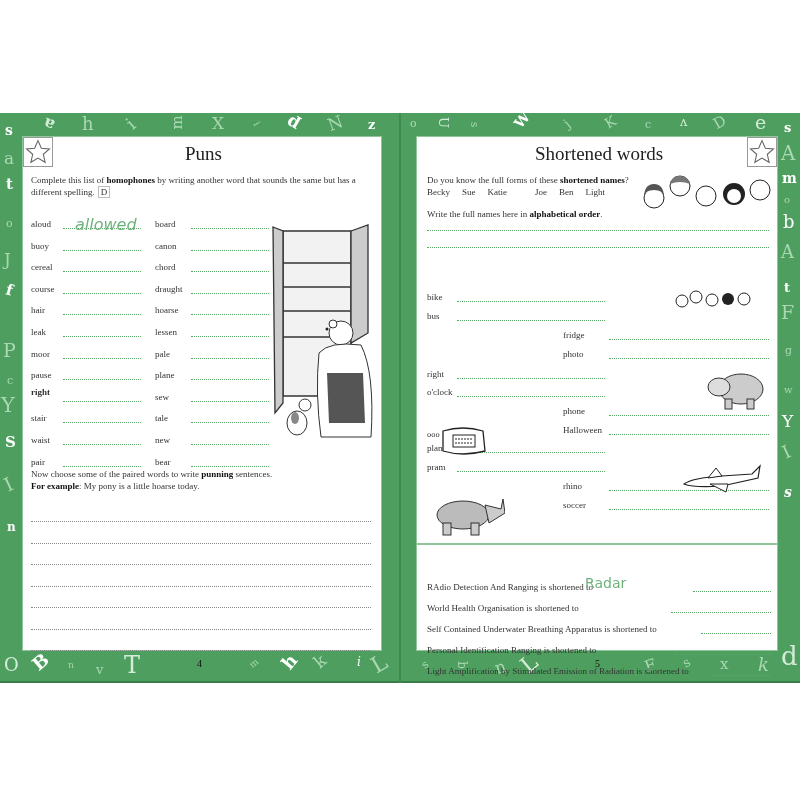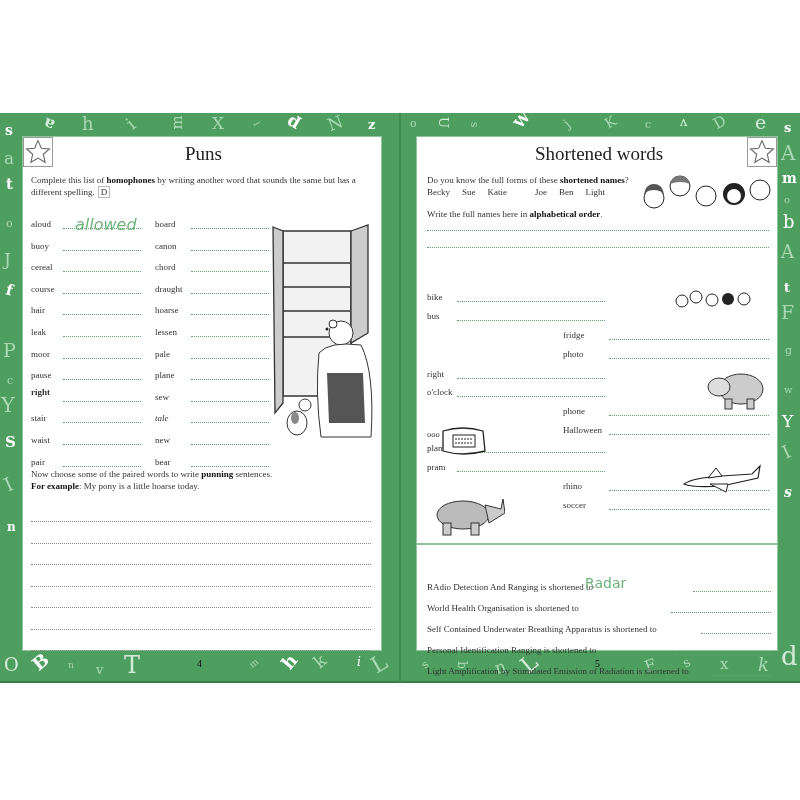--- a/index.html
+++ b/index.html
@@ -159,21 +159,21 @@
         <span class="word" style="left:132px;top:168.4px;">hoarse</span>
         <div class="dots" style="left:168px;top:177.4px;width:78px;"></div>
         <span class="word" style="left:132px;top:190px;">lessen</span>
         <div class="dots" style="left:168px;top:199px;width:78px;"></div>
         <span class="word" style="left:132px;top:211.60000000000002px;">pale</span>
         <div class="dots" style="left:168px;top:220.60000000000002px;width:78px;"></div>
         <span class="word" style="left:132px;top:233.20000000000002px;">plane</span>
         <div class="dots" style="left:168px;top:242.20000000000002px;width:78px;"></div>
         <span class="word" style="left:132px;top:254.8px;">sew</span>
         <div class="dots" style="left:168px;top:263.8px;width:78px;"></div>
-        <span class="word" style="left:132px;top:276.4px;font-style:italic;">tale</span>
+        <span class="word" style="left:132px;top:276.4px;">tale</span>
         <div class="dots" style="left:168px;top:285.4px;width:78px;"></div>
         <span class="word" style="left:132px;top:298px;">new</span>
         <div class="dots" style="left:168px;top:307px;width:78px;"></div>
         <span class="word" style="left:132px;top:319.6px;">bear</span>
         <div class="dots" style="left:168px;top:328.6px;width:78px;"></div>
       </div>
 
     <div class="illus" style="left:248px;top:86px;width:108px;height:226px;">
       <svg width="108" height="226" viewBox="0 0 108 226">
         <rect x="12" y="8" width="68" height="165" fill="#f2f2f2" stroke="#333" stroke-width="1.5"></rect>

